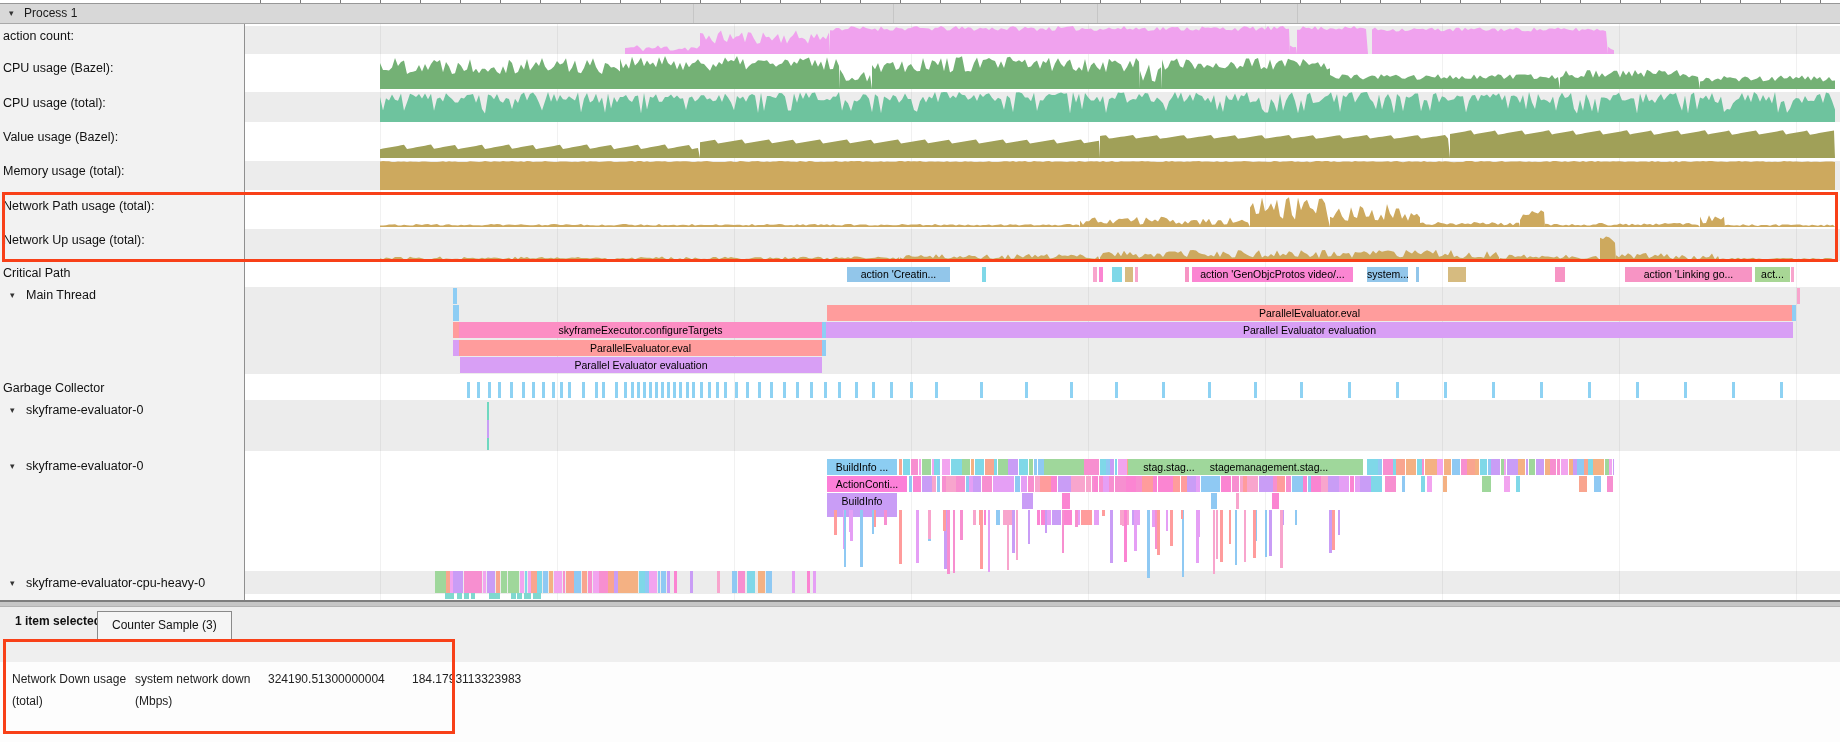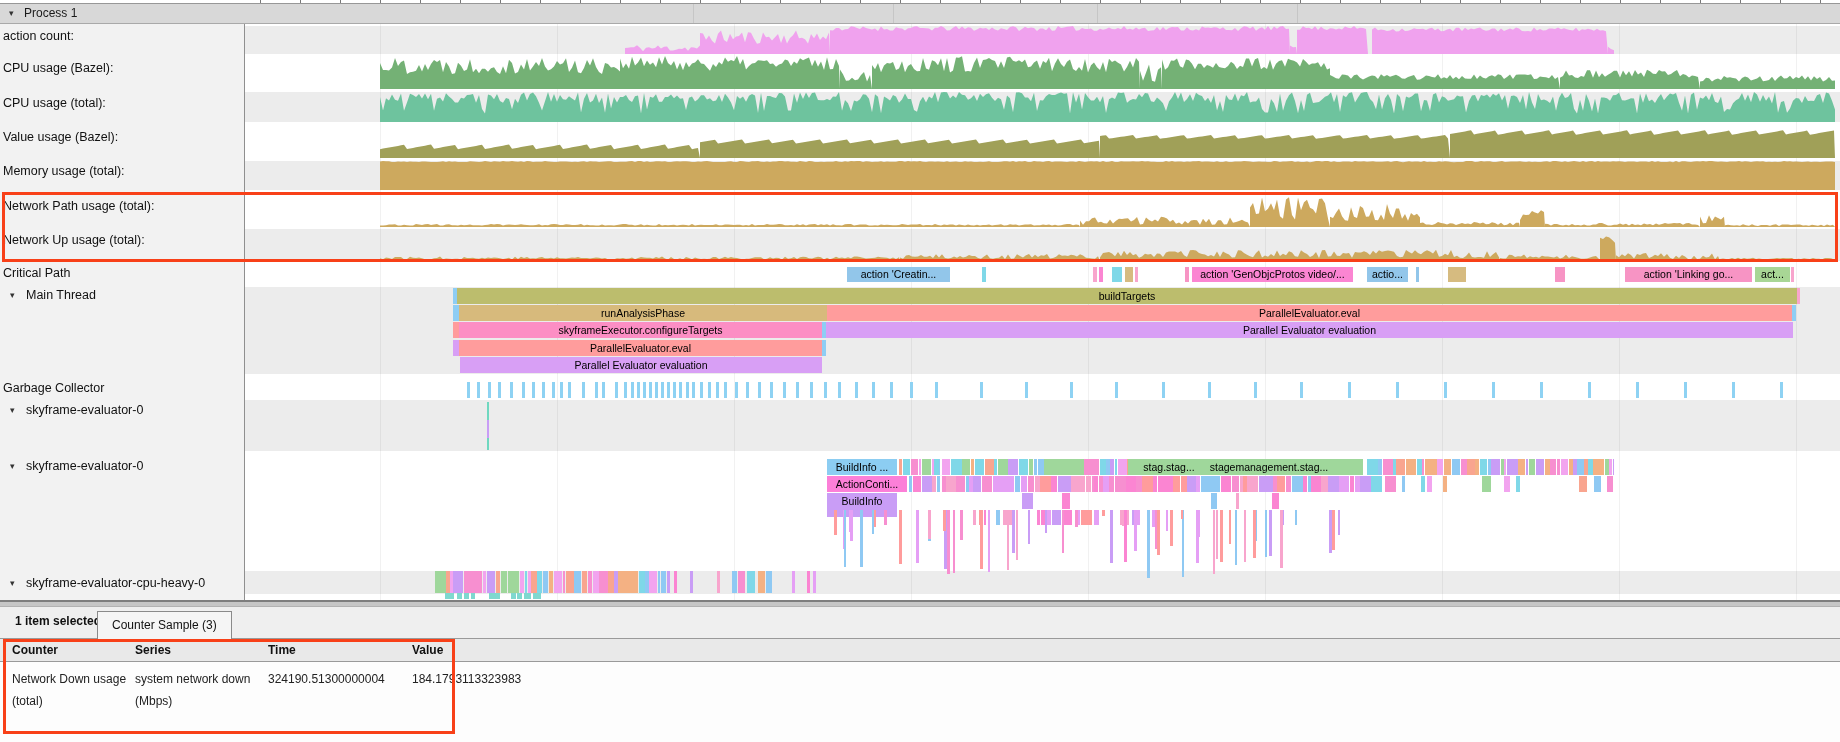--- a/index.html
+++ b/index.html
@@ -141,32 +141,30 @@
       </svg>
       <div class="slice" style="left: 847px; width: 103px; top: 267px; height: 15px; line-height: 15px; background: rgb(146, 198, 234);">action 'Creatin...</div>
       <div class="slice" style="left: 982px; width: 4px; top: 267px; height: 15px; line-height: 15px; background: rgb(127, 216, 232);"></div>
       <div class="slice" style="left: 1093px; width: 4px; top: 267px; height: 15px; line-height: 15px; background: rgb(248, 165, 205);"></div>
       <div class="slice" style="left: 1099px; width: 4px; top: 267px; height: 15px; line-height: 15px; background: rgb(251, 133, 210);"></div>
       <div class="slice" style="left: 1112px; width: 10px; top: 267px; height: 15px; line-height: 15px; background: rgb(127, 216, 232);"></div>
       <div class="slice" style="left: 1125px; width: 8px; top: 267px; height: 15px; line-height: 15px; background: rgb(214, 187, 128);"></div>
       <div class="slice" style="left: 1135px; width: 3px; top: 267px; height: 15px; line-height: 15px; background: rgb(248, 165, 205);"></div>
       <div class="slice" style="left: 1185px; width: 4px; top: 267px; height: 15px; line-height: 15px; background: rgb(247, 148, 196);"></div>
       <div class="slice" style="left: 1192px; width: 161px; top: 267px; height: 15px; line-height: 15px; background: rgb(251, 133, 210);">action 'GenObjcProtos video/...</div>
-      <div class="slice" style="left: 1367px; width: 41px; top: 267px; height: 15px; line-height: 15px; background: rgb(146, 198, 234);">actio...</div>
+      <div class="slice" style="left: 1367px; width: 41px; top: 267px; height: 15px; line-height: 15px; background: rgb(146, 198, 234);">system...</div>
       <div class="slice" style="left: 1416px; width: 3px; top: 267px; height: 15px; line-height: 15px; background: rgb(146, 198, 234);"></div>
       <div class="slice" style="left: 1448px; width: 18px; top: 267px; height: 15px; line-height: 15px; background: rgb(214, 187, 128);"></div>
       <div class="slice" style="left: 1555px; width: 10px; top: 267px; height: 15px; line-height: 15px; background: rgb(247, 148, 196);"></div>
       <div class="slice" style="left: 1625px; width: 127px; top: 267px; height: 15px; line-height: 15px; background: rgb(247, 148, 196);">action 'Linking go...</div>
       <div class="slice" style="left: 1755px; width: 35px; top: 267px; height: 15px; line-height: 15px; background: rgb(168, 214, 149);">act...</div>
       <div class="slice" style="left: 1791px; width: 3px; top: 267px; height: 15px; line-height: 15px; background: rgb(248, 165, 205);"></div>
       <div class="slice" style="left: 453px; width: 4px; top: 288px; height: 16px; line-height: 16px; background: rgb(142, 205, 244);"></div>
-      <div class="slice" style="left: 457px; width: 1340px; top: 288px; height: 16px; line-height: 16px; background: rgb(188, 189, 109);">buildTargets</div>
       <div class="slice" style="left: 1797px; width: 3px; top: 288px; height: 16px; line-height: 16px; background: rgb(248, 165, 205);"></div>
       <div class="slice" style="left: 453px; width: 6px; top: 305px; height: 16px; line-height: 16px; background: rgb(142, 205, 244);"></div>
-      <div class="slice" style="left: 459px; width: 368px; top: 305px; height: 16px; line-height: 16px; background: rgb(215, 186, 124);">runAnalysisPhase</div>
       <div class="slice" style="left: 827px; width: 965px; top: 305px; height: 16px; line-height: 16px; background: rgb(255, 156, 156);">ParallelEvaluator.eval</div>
       <div class="slice" style="left: 1792px; width: 4px; top: 305px; height: 16px; line-height: 16px; background: rgb(142, 205, 244);"></div>
       <div class="slice" style="left: 453px; width: 6px; top: 322px; height: 16px; line-height: 16px; background: rgb(255, 156, 156);"></div>
       <div class="slice" style="left: 459px; width: 363px; top: 322px; height: 16px; line-height: 16px; background: rgb(252, 142, 196);">skyframeExecutor.configureTargets</div>
       <div class="slice" style="left: 822px; width: 4px; top: 322px; height: 16px; line-height: 16px; background: rgb(142, 205, 244);"></div>
       <div class="slice" style="left: 826px; width: 967px; top: 322px; height: 16px; line-height: 16px; background: rgb(216, 159, 245);">Parallel Evaluator evaluation</div>
       <div class="slice" style="left: 453px; width: 6px; top: 340px; height: 16px; line-height: 16px; background: rgb(216, 159, 245);"></div>
       <div class="slice" style="left: 459px; width: 363px; top: 340px; height: 16px; line-height: 16px; background: rgb(255, 156, 156);">ParallelEvaluator.eval</div>
       <div class="slice" style="left: 822px; width: 4px; top: 340px; height: 16px; line-height: 16px; background: rgb(142, 205, 244);"></div>
       <div class="slice" style="left: 460px; width: 362px; top: 357px; height: 16px; line-height: 16px; background: rgb(216, 159, 245);">Parallel Evaluator evaluation</div>
@@ -573,26 +571,20 @@
       <div class="side-item arrowed" style="top: 560px;">
         <span class="tri">▾</span>
         <span class="txt">skyframe-evaluator-cpu-heavy-0</span>
       </div>
     </div>
 
   <div id="bottom">
     <div class="sep"></div>
     <div id="status-text">1 item selected.</div>
     <div id="tab-counter-sample">Counter Sample (3)</div>
-    <div id="table-header">
-      <span class="th" style="left:12px">Counter</span>
-      <span class="th" style="left:135px">Series</span>
-      <span class="th" style="left:268px">Time</span>
-      <span class="th" style="left:412px">Value</span>
-    </div>
     <div id="table-body">
       <span class="td" style="left:12px;top:10px">Network Down usage</span>
       <span class="td" style="left:12px;top:32px">(total)</span>
       <span class="td" style="left:135px;top:10px">system network down</span>
       <span class="td" style="left:135px;top:32px">(Mbps)</span>
       <span class="td" style="left:268px;top:10px">324190.51300000004</span>
       <span class="td" style="left:412px;top:10px">184.1793113323983</span>
     </div>
   </div>
 <div class="red-box" style="left: 2px; top: 192px; width: 1836px; height: 70px; border-color: rgb(248, 64, 24);"></div>

